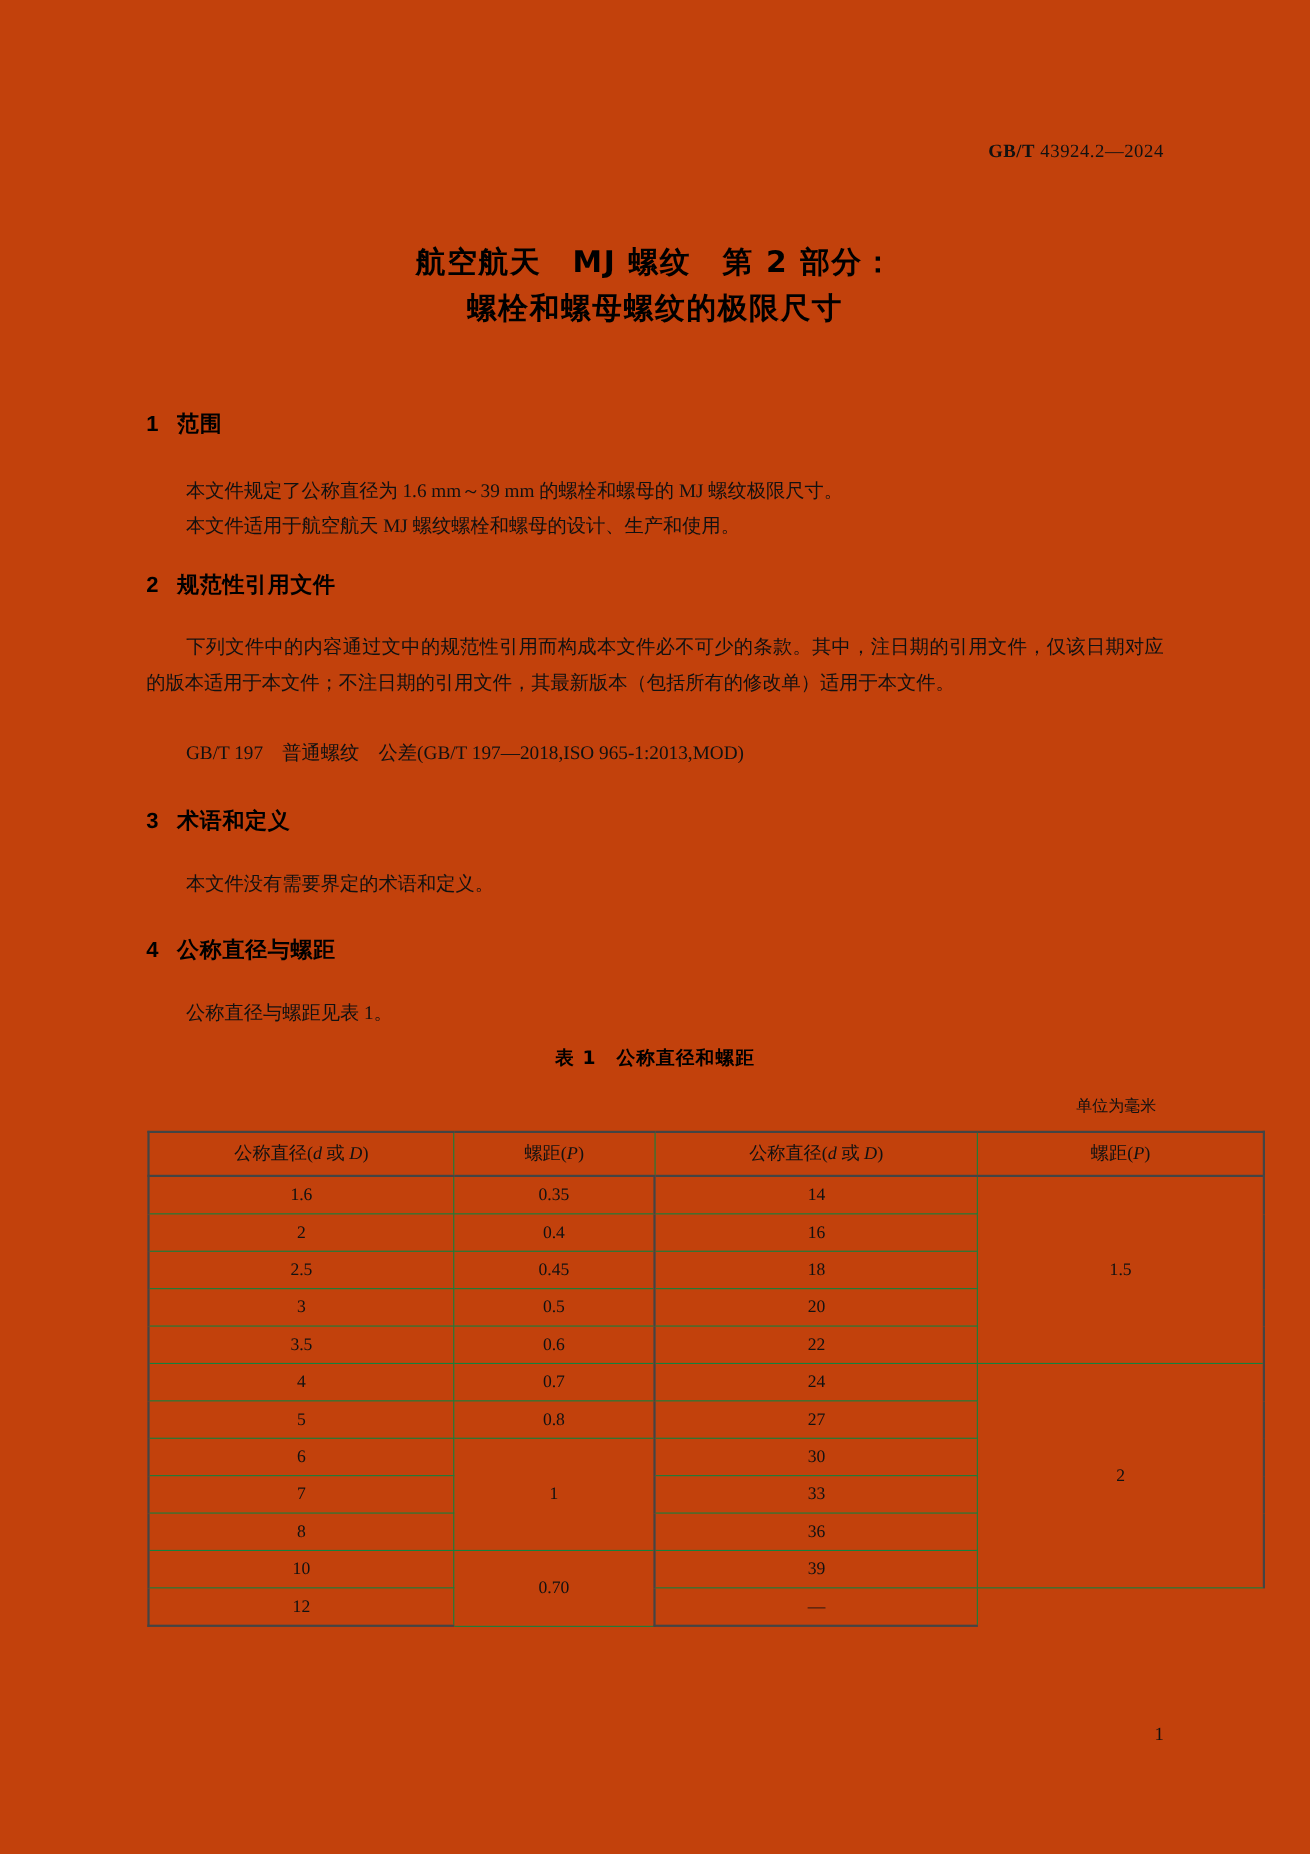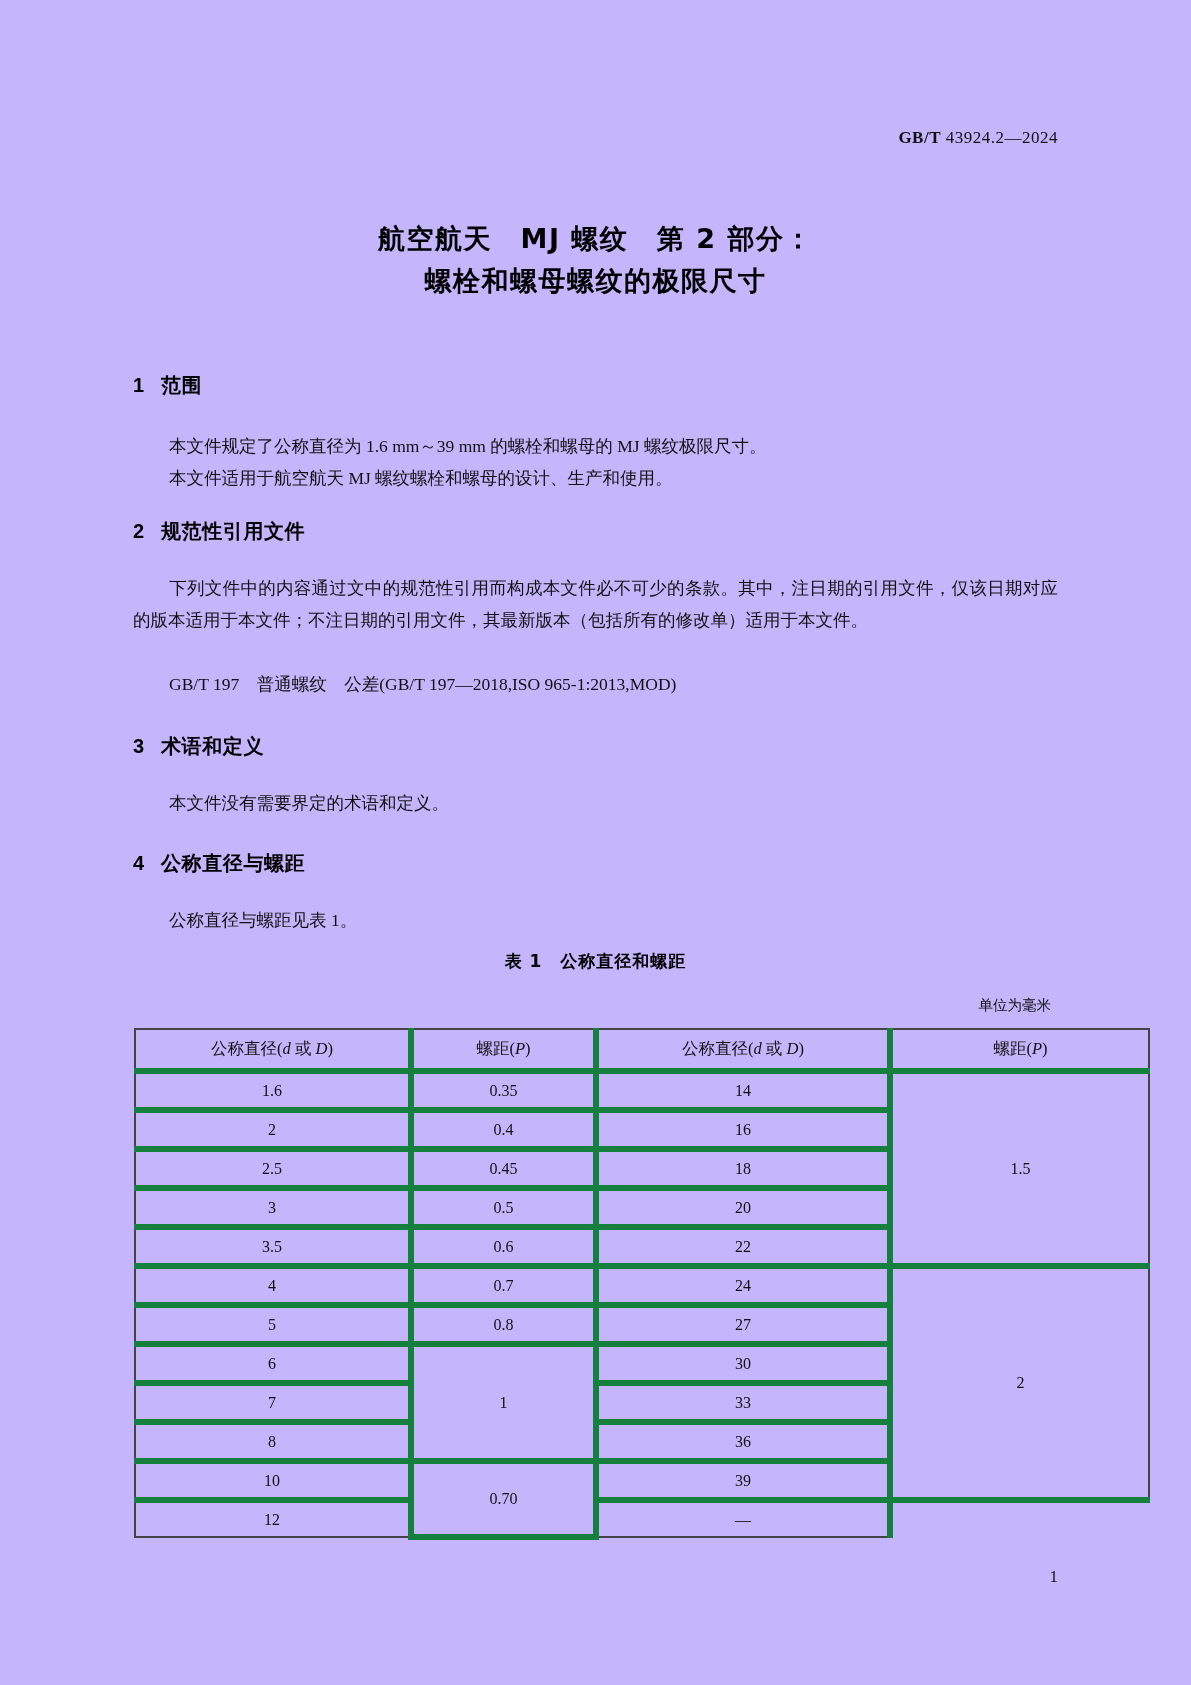--- a/index.html
+++ b/index.html
@@ -9,21 +9,21 @@
   }
   body {
     font-family: "Liberation Serif", serif;
     color: #1a1a1a;
   }
   .page {
     position: relative;
     width: 1191px;
     height: 1685px;
     margin: 0 auto;
-    background: #c4b5fd;
+    background: #c2410c;
     box-sizing: border-box;
     overflow: hidden;
   }
   .header {
     position: absolute;
     top: 128px;
     right: 133px;
     font-family: "Liberation Serif", serif;
     font-size: 17px;
     letter-spacing: 0.5px;
@@ -100,21 +100,21 @@
     position: absolute;
     top: 1028px;
     left: 134px;
     width: 1016px;
     border-collapse: collapse;
     font-family: "Liberation Serif", serif;
     font-size: 16px;
     color: #111;
   }
   table.main td, table.main th {
-    border: 6px solid #15803d;
+    border: 1px solid #15803d;
     text-align: center;
     vertical-align: middle;
     height: 33px;
     font-weight: normal;
     padding: 0;
   }
   table.main thead th {
     border-top: 2px solid #444;
     border-bottom: 2px solid #444;
     height: 38px;

